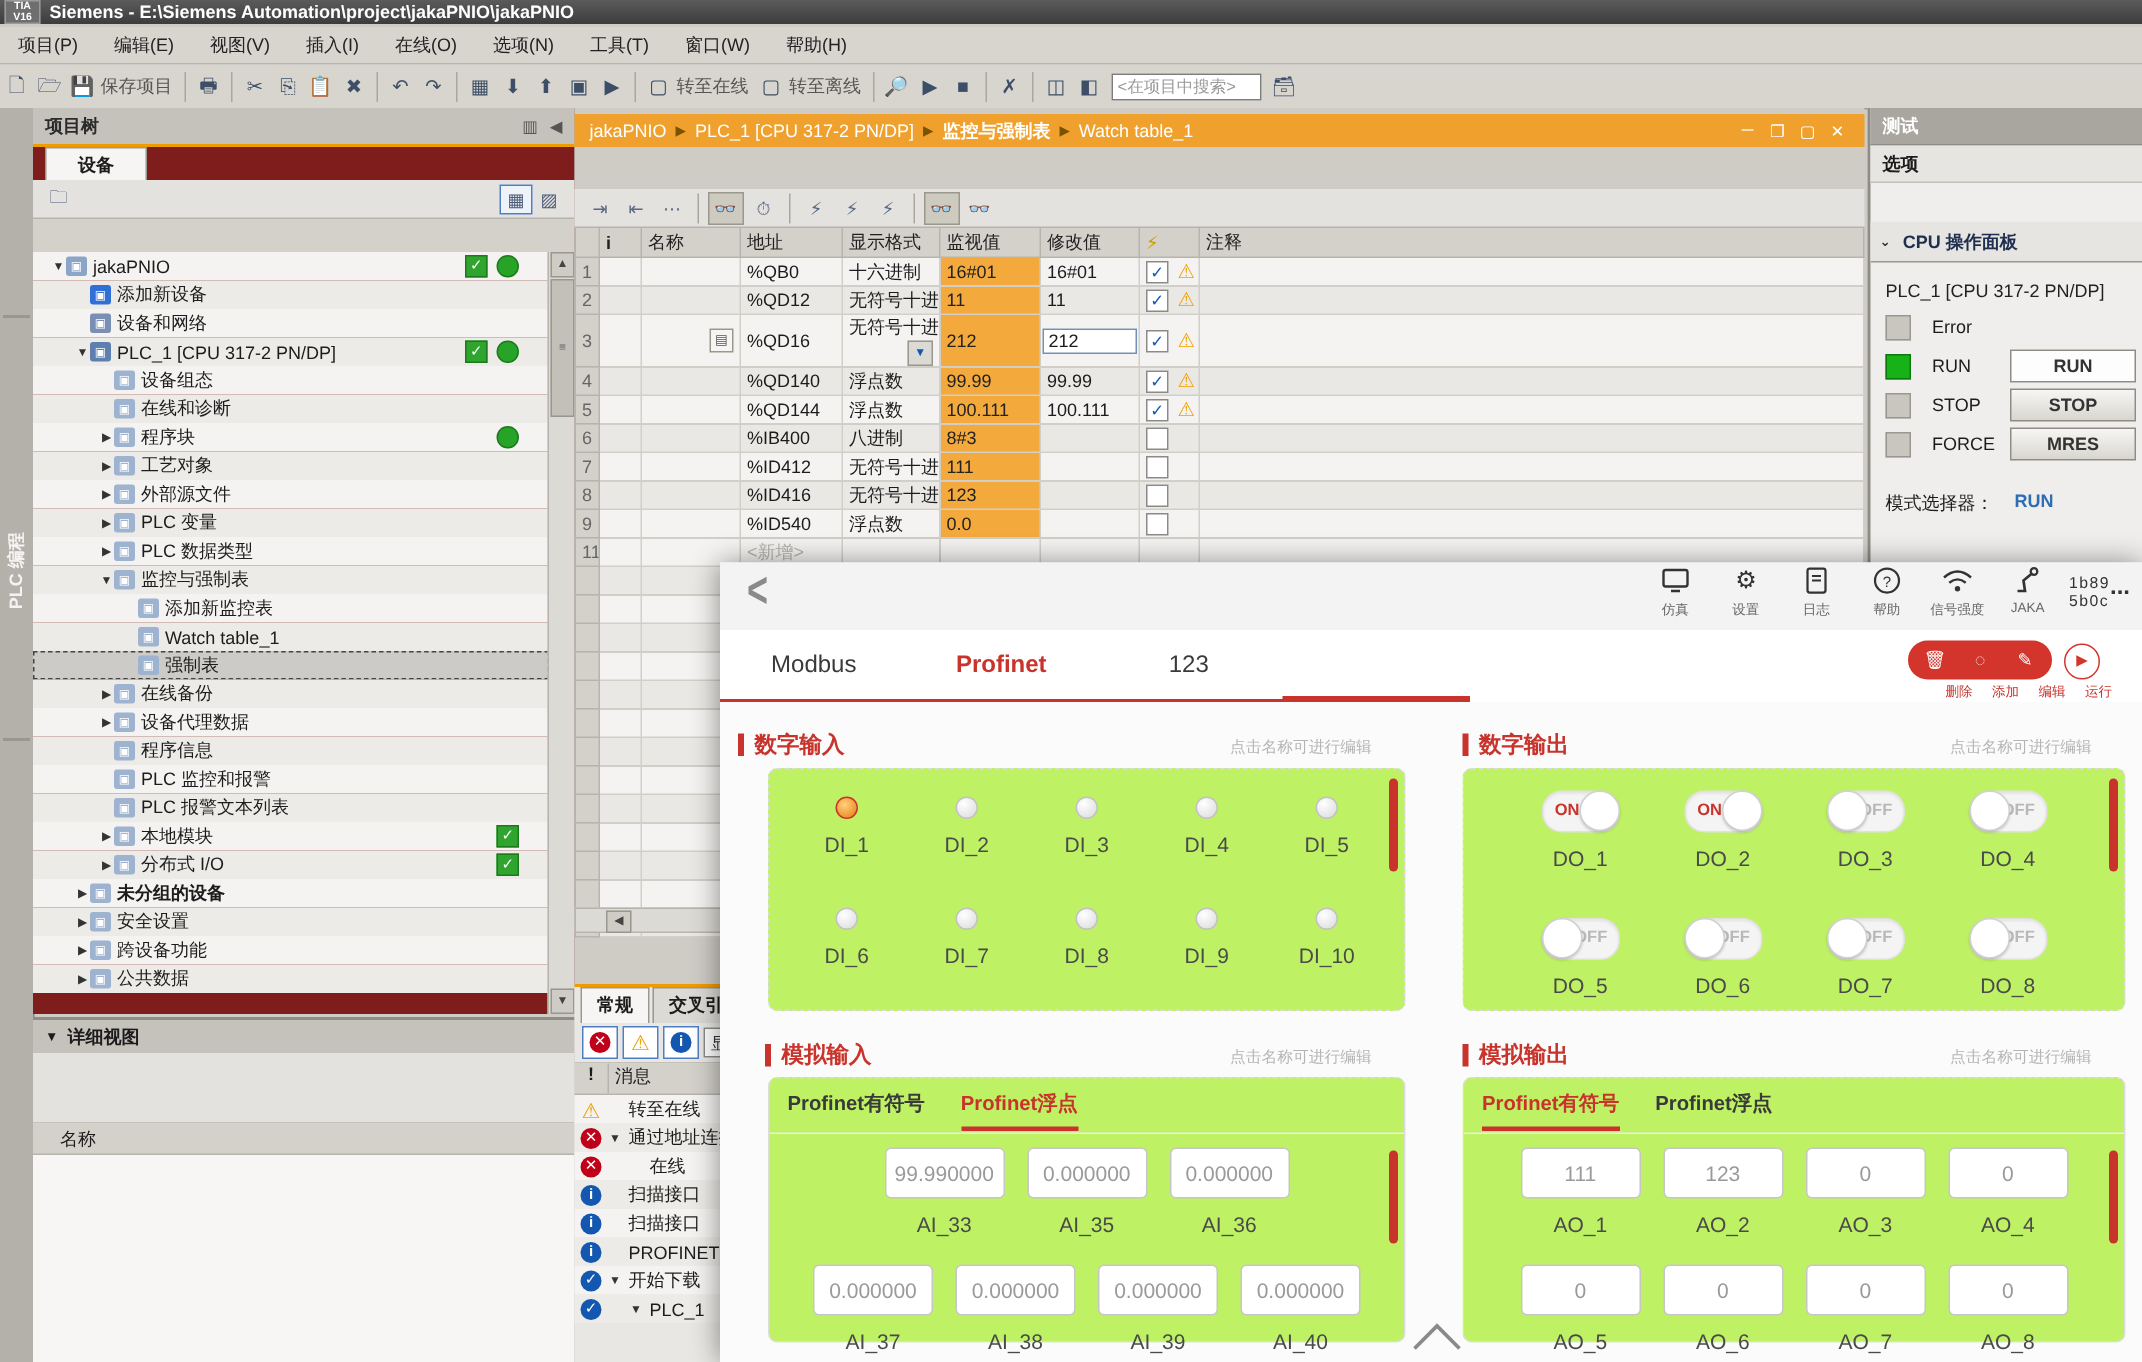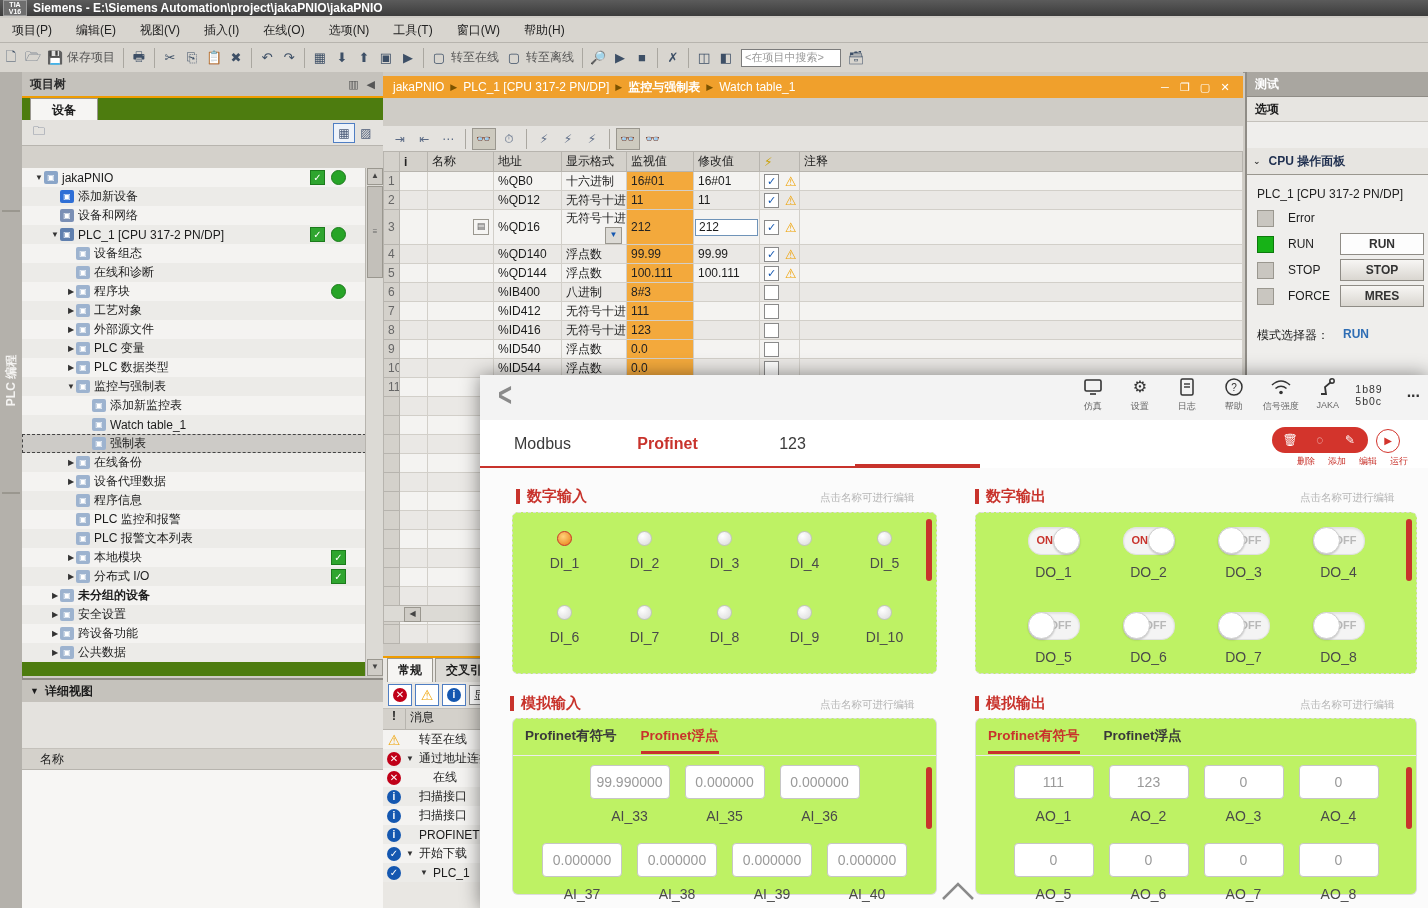--- a/index.html
+++ b/index.html
@@ -22,21 +22,21 @@
   .tsep{width:1px;height:20px;background:#aaa7a0;margin:0 4px;}
   .tlabel{color:#555;margin:0 4px 0 1px;font-size:12px;}
   .searchbox{width:92px;height:16px;border:1px solid #7c7c7c;background:#fff;color:#9a9a9a;
              font-size:11px;padding:0 3px;display:flex;align-items:center;margin:0 4px;}
   
   .leftrail{left:0;top:72px;width:22px;height:836px;background:#b4b1ab;border-right:1px solid #8f8c86;}
   .leftrail .rot{position:absolute;top:300px;left:-37px;width:96px;transform:rotate(-90deg);
                  color:#f4f3f1;font-weight:bold;font-size:12px;text-align:center;}
   .rail-div{position:absolute;left:2px;width:18px;height:2px;background:#9a978f;}
   
-  .tree-panel{left:22px;top:72px;width:361px;height:604px;background:#4d7c0f;border-right:2px solid #8f8c86;}
+  .tree-panel{left:22px;top:72px;width:361px;height:604px;background:#7f1d1d;border-right:2px solid #8f8c86;}
   .pane-title{height:24px;background:#c5c2bc;display:flex;align-items:center;padding:0 8px;
               font-weight:bold;color:#2b2b2b;border-bottom:2px solid #ef9c00;}
   .pane-title .sp{flex:1;}
   .mini{color:#555;font-size:11px;margin-left:8px;}
   .dev-tab{position:absolute;left:8px;top:26px;width:66px;height:22px;background:#f6f5f3;
            border:1px solid #9a978f;border-bottom:none;display:flex;align-items:center;justify-content:center;
            font-weight:bold;}
   .tree-tools{position:absolute;left:0;top:48px;width:100%;height:26px;background:#e4e2de;
               border-bottom:1px solid #b7b4ae;display:flex;align-items:center;padding:0 6px;box-sizing:border-box;}
   .tree-tools .sp{flex:1;}
@@ -141,21 +141,21 @@
   .modeval{color:#2e6db4;font-weight:bold;}
   
   .jaka{left:480px;top:375px;width:948px;height:533px;background:#fbfbfb;z-index:50;
         box-shadow:0 0 18px rgba(0,0,0,.45);}
   .jk-top{position:absolute;left:0;top:0;width:100%;height:45px;background:#f3f3f3;border-bottom:1px solid #e2e2e2;}
   .jk-back{position:absolute;left:18px;top:6px;font-size:24px;color:#8a8a8a;font-weight:bold;transform:scaleY(1.4);}
   .jk-icons{position:absolute;right:8px;top:2px;display:flex;align-items:flex-start;}
   .jk-it{width:47px;text-align:center;color:#444;}
   .jk-it .ig{height:22px;font-size:17px;line-height:22px;}
   .jk-it .il{font-size:9px;color:#666;margin-top:1px;white-space:nowrap;}
-  .jk-id{font-size:10.5px;color:#333;letter-spacing:1px;line-height:12px;text-align:left;margin:6px 24px 0 4px;white-space:pre-line;}
+  .jk-id{font-size:10.5px;color:#333;letter-spacing:1px;line-height:12px;text-align:left;margin:6px 0 0 4px;white-space:pre-line;}
   .jk-more{font-size:16px;font-weight:bold;color:#333;margin-top:6px;}
   .jk-tabs{position:absolute;left:0;top:45px;width:100%;height:48px;background:#fff;display:flex;}
   .jk-tab{width:125px;text-align:center;line-height:48px;font-size:16px;color:#3a3a3a;}
   .jk-tab.on{color:#c8332c;font-weight:bold;}
   .jk-underline{position:absolute;left:0;top:91px;width:500px;height:2px;background:#c8332c;}
   .jk-underline-thick{position:absolute;left:375px;top:89px;width:125px;height:4px;background:#c8332c;}
   .jk-actions{position:absolute;right:28px;top:52px;display:flex;align-items:flex-start;}
   .jk-pill{background:#d3342c;border-radius:15px;height:26px;display:flex;align-items:center;padding:0 10px;gap:14px;}
   .jk-act{width:16px;height:16px;color:#fff;font-size:12px;text-align:center;line-height:16px;}
   .jk-run{width:22px;height:22px;border:1.5px solid #d3342c;border-radius:50%;color:#d3342c;font-size:10px;
@@ -594,31 +594,20 @@
           <td class="rownum">9</td>
           <td></td>
           <td></td>
           <td>%ID540</td>
           <td>浮点数</td>
           <td class="mon">0.0</td>
           <td></td>
           <td><span class="cbx"></span></td>
           <td></td>
         </tr>
-        <tr class="even">
-          <td class="rownum">10</td>
-          <td></td>
-          <td></td>
-          <td>%ID544</td>
-          <td>浮点数</td>
-          <td class="mon">0.0</td>
-          <td></td>
-          <td><span class="cbx"></span></td>
-          <td></td>
-        </tr>
         <tr class="odd">
           <td class="rownum">11</td>
           <td></td>
           <td></td>
           <td style="color: rgb(181, 178, 170);">&lt;新增&gt;</td>
           <td></td>
           <td></td>
           <td></td>
           <td></td>
           <td></td>
@@ -946,21 +935,21 @@
     </div>
     <div class="jk-run">▶</div>
   </div>
   <div class="jk-actlbls" id="jk-actlbls">
       <span>删除</span>
       <span>添加</span>
       <span>编辑</span>
       <span>运行</span>
     </div>
 
-  <div class="sec-head" style="left:36px;top:112px">
+  <div class="sec-head" style="left:12px;top:112px">
     <div class="sec-bar"></div>
       <div class="sec-title">数字输入</div>
     </div>
   <div class="sec-hint" style="left:340px;top:116px">点击名称可进行编辑</div>
   <div class="sec-head" style="left:495px;top:112px">
     <div class="sec-bar"></div>
       <div class="sec-title">数字输出</div>
     </div>
   <div class="sec-hint" style="left:820px;top:116px">点击名称可进行编辑</div>
   <div class="sec-head" style="left:30px;top:319px">

